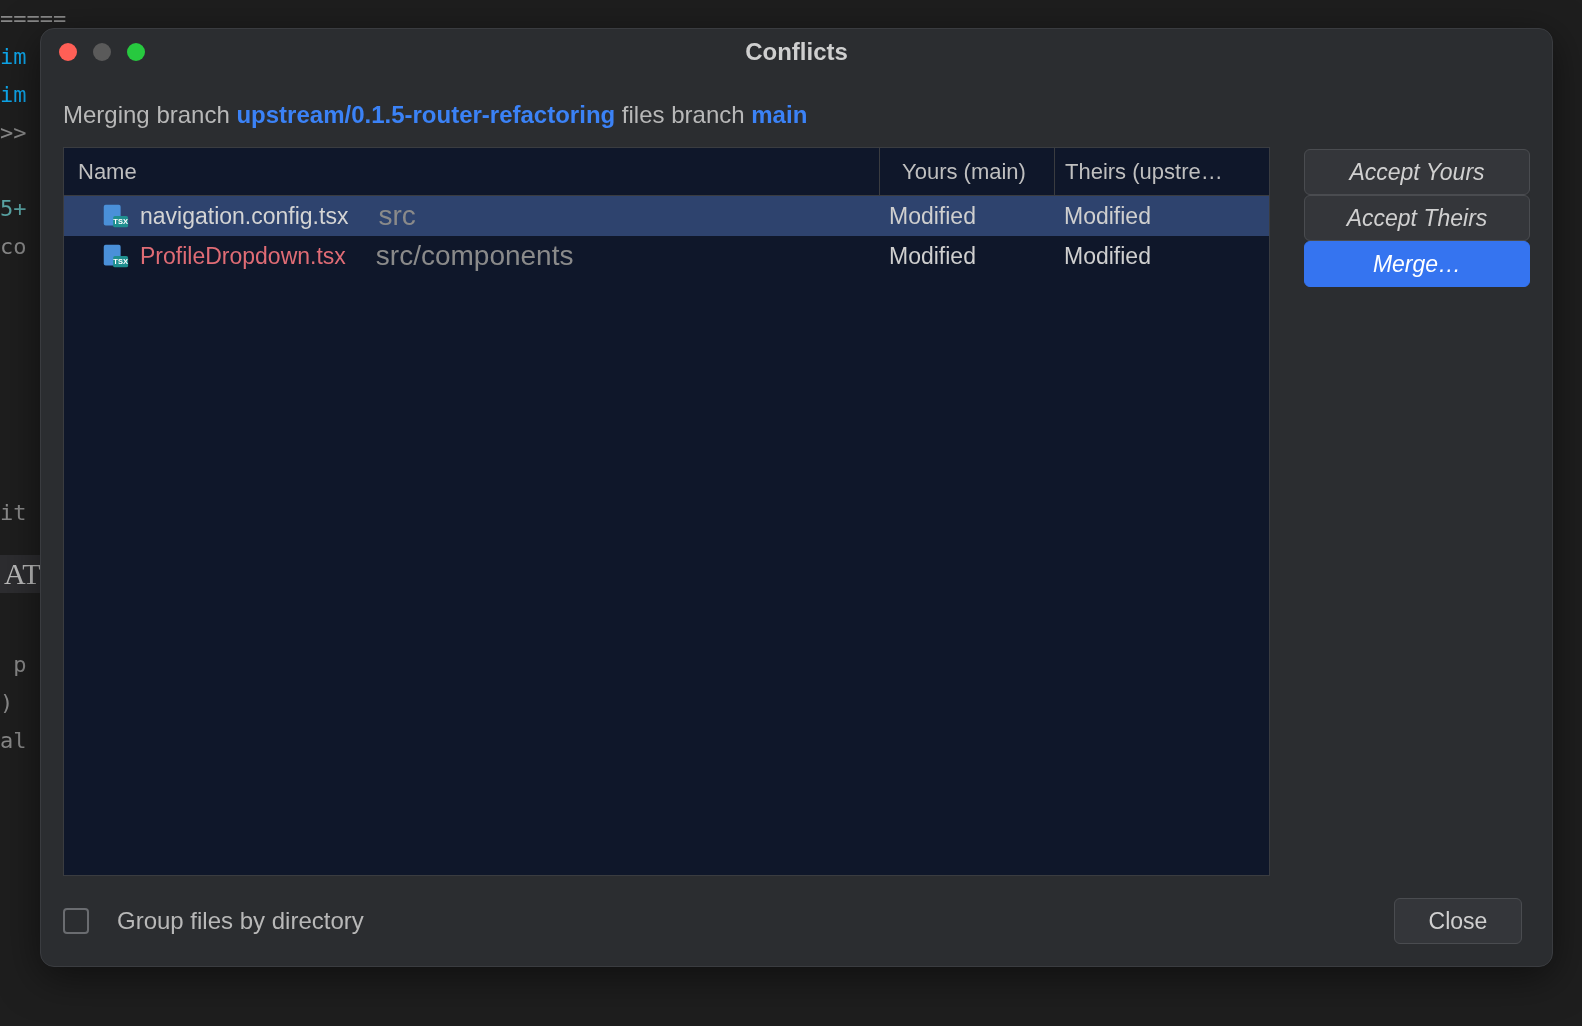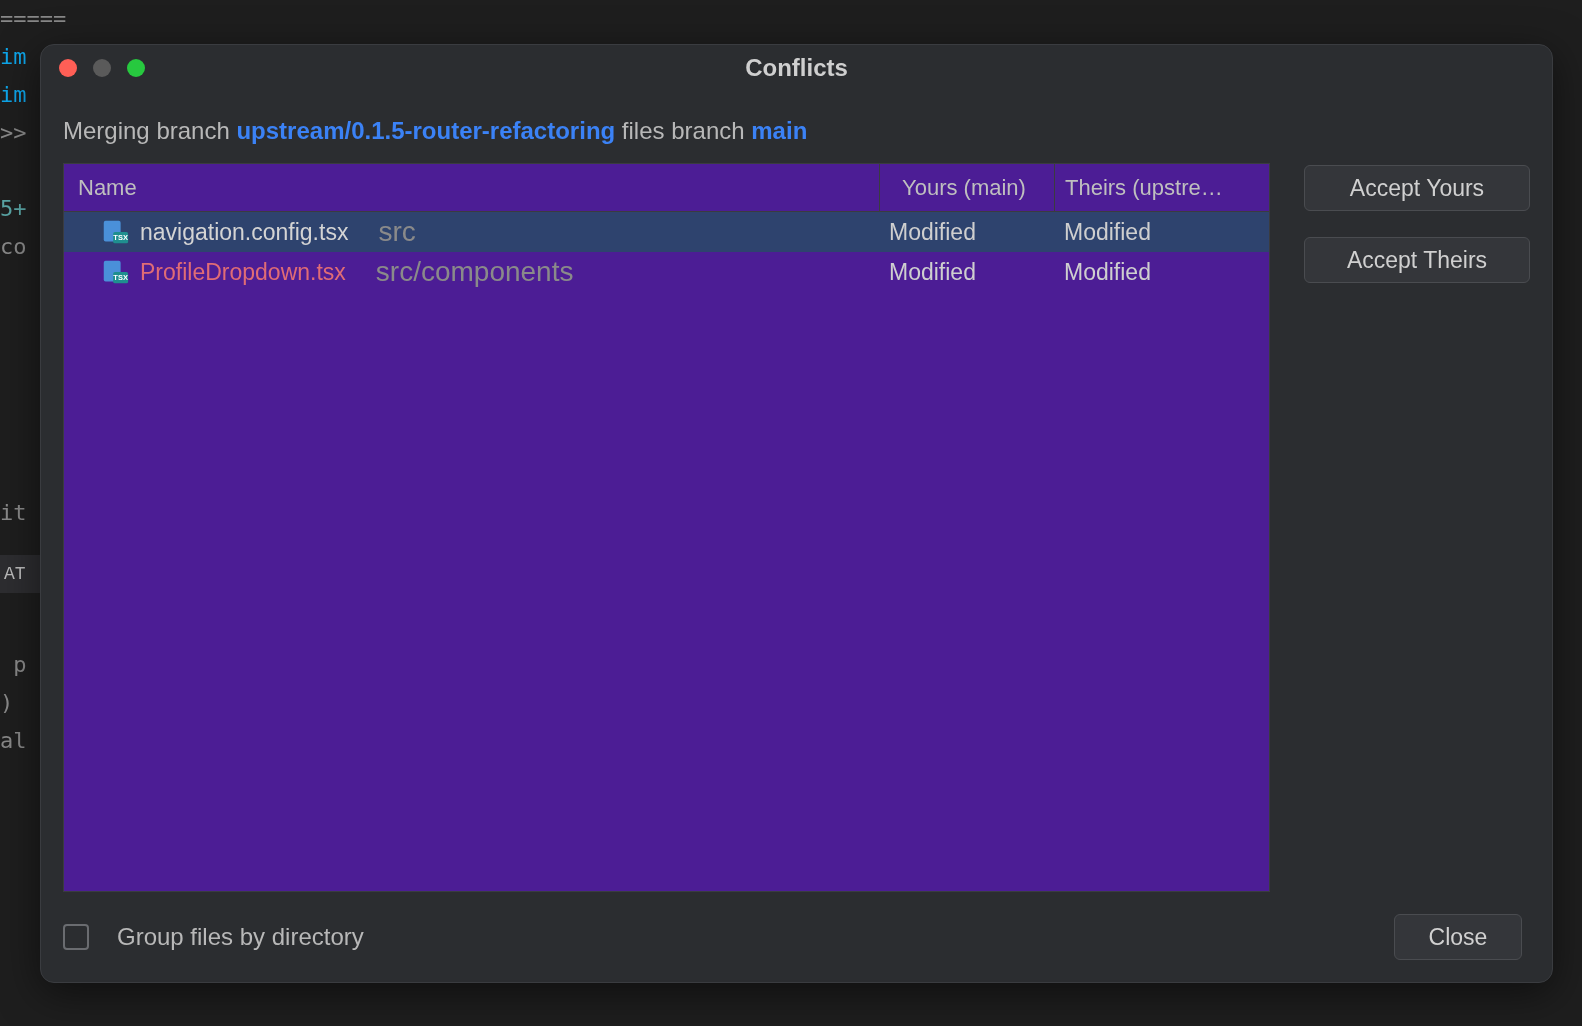--- a/index.html
+++ b/index.html
@@ -25,29 +25,29 @@
     .bg-text .orange { color: #0ea5e9; }
     .bg-text .teal { color: #5aa5a5; }
     .bg-separator {
       position: absolute;
       left: 0;
       top: 555px;
       width: 40px;
       height: 38px;
       background: #2d2d30;
       color: #bbb;
-      font-family: Liberation Mono, monospace;
-      font-size: 18px;
+      font-family: Liberation Serif, serif;
+      font-size: 30px;
       line-height: 38px;
       padding-left: 4px;
     }
     .dialog {
       position: absolute;
       left: 40px;
-      top: 44px;
+      top: 28px;
       width: 1513px;
       height: 939px;
       background: #2b2d30;
       border-radius: 14px;
       border: 1px solid #3a3c40;
       display: flex;
       flex-direction: column;
       box-shadow: 0 10px 40px rgba(0,0,0,0.5);
     }
     .titlebar {
@@ -81,21 +81,21 @@
     .subheader b { color: #3b82f6; font-weight: 600; }
     .body {
       flex: 1;
       display: flex;
       gap: 34px;
       padding: 0 22px 0 22px;
     }
     .table-wrap {
       flex: 1;
       border: 1px solid #3a3c40;
-      background: #4c1d95;
+      background: #0f172a;
       display: flex;
       flex-direction: column;
       overflow: hidden;
     }
     .thead {
       display: flex;
       height: 48px;
       align-items: center;
       border-bottom: 1px solid #3a3c40;
       font-size: 22px;
@@ -120,22 +120,22 @@
       flex-shrink: 0;
     }
     .file-icon svg { width: 30px; height: 30px; }
     .fname { color: #d4d4d4; }
     .fname.error { color: #e06c75; }
     .fpath { color: #8a8a8a; margin-left: 20px; font-size: 28px; }
     .side-buttons {
       width: 226px;
       display: flex;
       flex-direction: column;
-      gap: 26px;
       padding-top: 2px;
+      font-style: italic;
     }
     .btn {
       height: 46px;
       border-radius: 6px;
       border: 1px solid #4a4c50;
       background: #34363a;
       color: #d0d0d0;
       font-size: 23px;
       display: flex;
       align-items: center;
@@ -250,20 +250,21 @@
           <span class="fpath">src/components</span>
         </div>
         <div class="td-yours">Modified</div>
         <div class="td-theirs">Modified</div>
       </div>
     </div>
 
     <div class="side-buttons">
       <div class="btn">Accept Yours</div>
       <div class="btn">Accept Theirs</div>
+      <div class="btn primary">Merge…</div>
     </div>
   </div>
 
   <div class="footer">
     <div class="check-row">
       <div class="checkbox"></div>
       <div class="check-label">Group files by directory</div>
     </div>
     <div class="close-btn">Close</div>
   </div>

